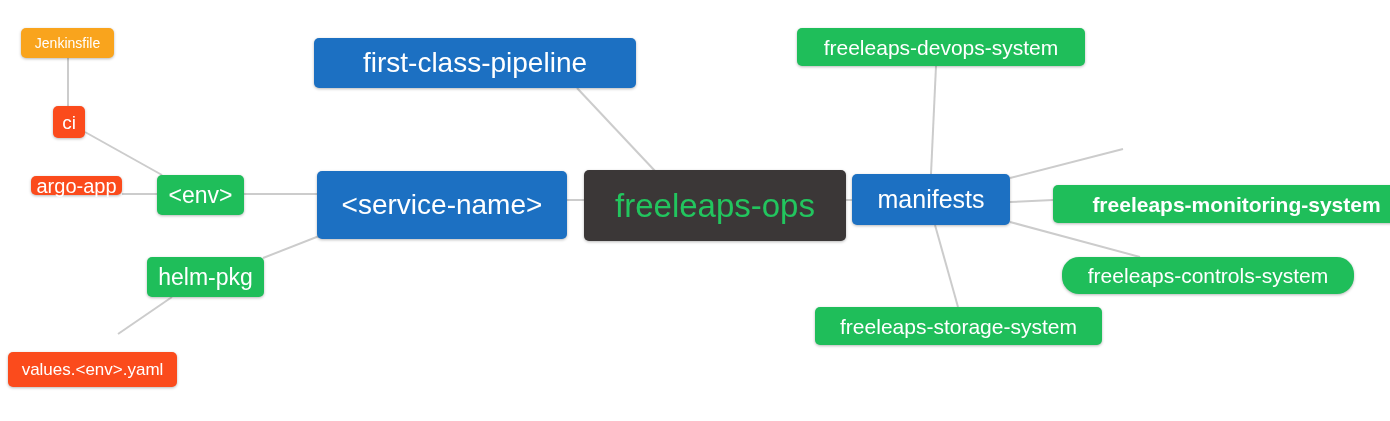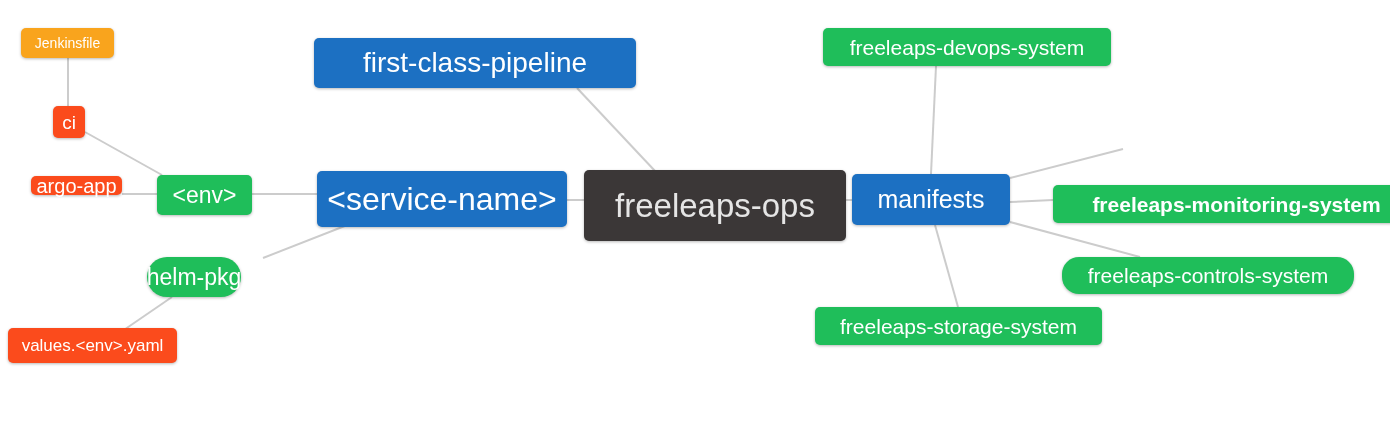--- a/index.html
+++ b/index.html
@@ -34,28 +34,28 @@
     box-shadow: 0 1px 3px rgba(0,0,0,0.28);
     white-space: nowrap;
     box-sizing: border-box;
     cursor: pointer;
     line-height: 1;
   }
   
   [data-node-id="jenkinsfile"]          { left:21px;   top:28px;  width:93px;  height:30px; font-size:14px; }
   [data-node-id="ci"]                   { left:53px;   top:106px; width:32px;  height:32px; font-size:19px; }
   [data-node-id="argo-app"]             { left:31px;   top:176px; width:91px;  height:19px; font-size:20px; }
-  [data-node-id="env"]                  { left:157px;  top:175px; width:95px;  height:40px; font-size:23px; }
-  [data-node-id="helm-pkg"]             { left:147px;  top:257px; width:94px; height:40px; font-size:23px;border-radius:20px; }
-  [data-node-id="values-env-yaml"]      { left:8px;    top:328px; width:169px; height:35px; font-size:17px; }
+  [data-node-id="env"]                  { left:157px;  top:175px; width:87px;  height:40px; font-size:23px; }
+  [data-node-id="helm-pkg"]             { left:147px;  top:257px; width:117px; height:40px; font-size:23px; }
+  [data-node-id="values-env-yaml"]      { left:8px;    top:352px; width:169px; height:35px; font-size:17px; }
   [data-node-id="first-class-pipeline"] { left:314px;  top:38px;  width:322px; height:50px; font-size:28px; }
-  [data-node-id="service-name"]         { left:317px;  top:171px; width:250px; height:56px; font-size:32px; }
+  [data-node-id="service-name"]         { left:317px;  top:171px; width:250px; height:68px; font-size:28px; }
   [data-node-id="freeleaps-ops"]        { left:584px;  top:170px; width:262px; height:71px; font-size:33px; }
   [data-node-id="manifests"]            { left:852px;  top:174px; width:158px; height:51px; font-size:25px; }
-  [data-node-id="devops-system"]        { left:823px;  top:28px;  width:288px; height:38px; font-size:21px; }
+  [data-node-id="devops-system"]        { left:797px;  top:28px;  width:288px; height:38px; font-size:21px; }
   [data-node-id="network-system"]       { left:1055px; top:111px; width:292px; height:38px; font-size:21px; }
   [data-node-id="monitoring-system"]    { left:1053px; top:185px; width:367px; height:38px; font-size:21px;font-weight:bold; }
   [data-node-id="controls-system"]      { left:1062px; top:257px; width:292px; height:37px; font-size:21px; }
   [data-node-id="storage-system"]       { left:815px;  top:307px; width:287px; height:38px; font-size:21px; }
 </style>
 </head>
 <body>
 
 <div class="canvas">
 
@@ -77,20 +77,20 @@
     </svg>
 
   <div class="node" data-node-id="jenkinsfile" style="background: rgb(249, 164, 29); color: rgb(255, 255, 255);">Jenkinsfile</div>
   <div class="node" data-node-id="ci" style="background: rgb(251, 75, 28); color: rgb(255, 255, 255);">ci</div>
   <div class="node" data-node-id="argo-app" style="background: rgb(251, 75, 28); color: rgb(255, 255, 255);">argo-app</div>
   <div class="node" data-node-id="env" style="background: rgb(31, 190, 90); color: rgb(255, 255, 255);">&lt;env&gt;</div>
   <div class="node" data-node-id="helm-pkg" style="background: rgb(31, 190, 90); color: rgb(255, 255, 255);">helm-pkg</div>
   <div class="node" data-node-id="values-env-yaml" style="background: rgb(251, 75, 28); color: rgb(255, 255, 255);">values.&lt;env&gt;.yaml</div>
   <div class="node" data-node-id="first-class-pipeline" style="background: rgb(28, 112, 194); color: rgb(255, 255, 255);">first-class-pipeline</div>
   <div class="node" data-node-id="service-name" style="background: rgb(28, 112, 194); color: rgb(255, 255, 255);">&lt;service-name&gt;</div>
-  <div class="node" data-node-id="freeleaps-ops" style="background: rgb(59, 55, 55); color: #e5e5e5;">freeleaps-ops</div>
+  <div class="node" data-node-id="freeleaps-ops" style="background: rgb(59, 55, 55); color: #22c55e;">freeleaps-ops</div>
   <div class="node" data-node-id="manifests" style="background: rgb(28, 112, 194); color: rgb(255, 255, 255);">manifests</div>
   <div class="node" data-node-id="devops-system" style="background: rgb(31, 190, 90); color: rgb(255, 255, 255);">freeleaps-devops-system</div>
   <div class="node" data-node-id="monitoring-system" style="background: rgb(31, 190, 90); color: rgb(255, 255, 255);">freeleaps-monitoring-system</div>
   <div class="node" data-node-id="controls-system" style="background: rgb(31, 190, 90); color: rgb(255, 255, 255); border-radius: 17px;">freeleaps-controls-system</div>
   <div class="node" data-node-id="storage-system" style="background: rgb(31, 190, 90); color: rgb(255, 255, 255);">freeleaps-storage-system</div>
 
 </div>
 
 </body></html>

